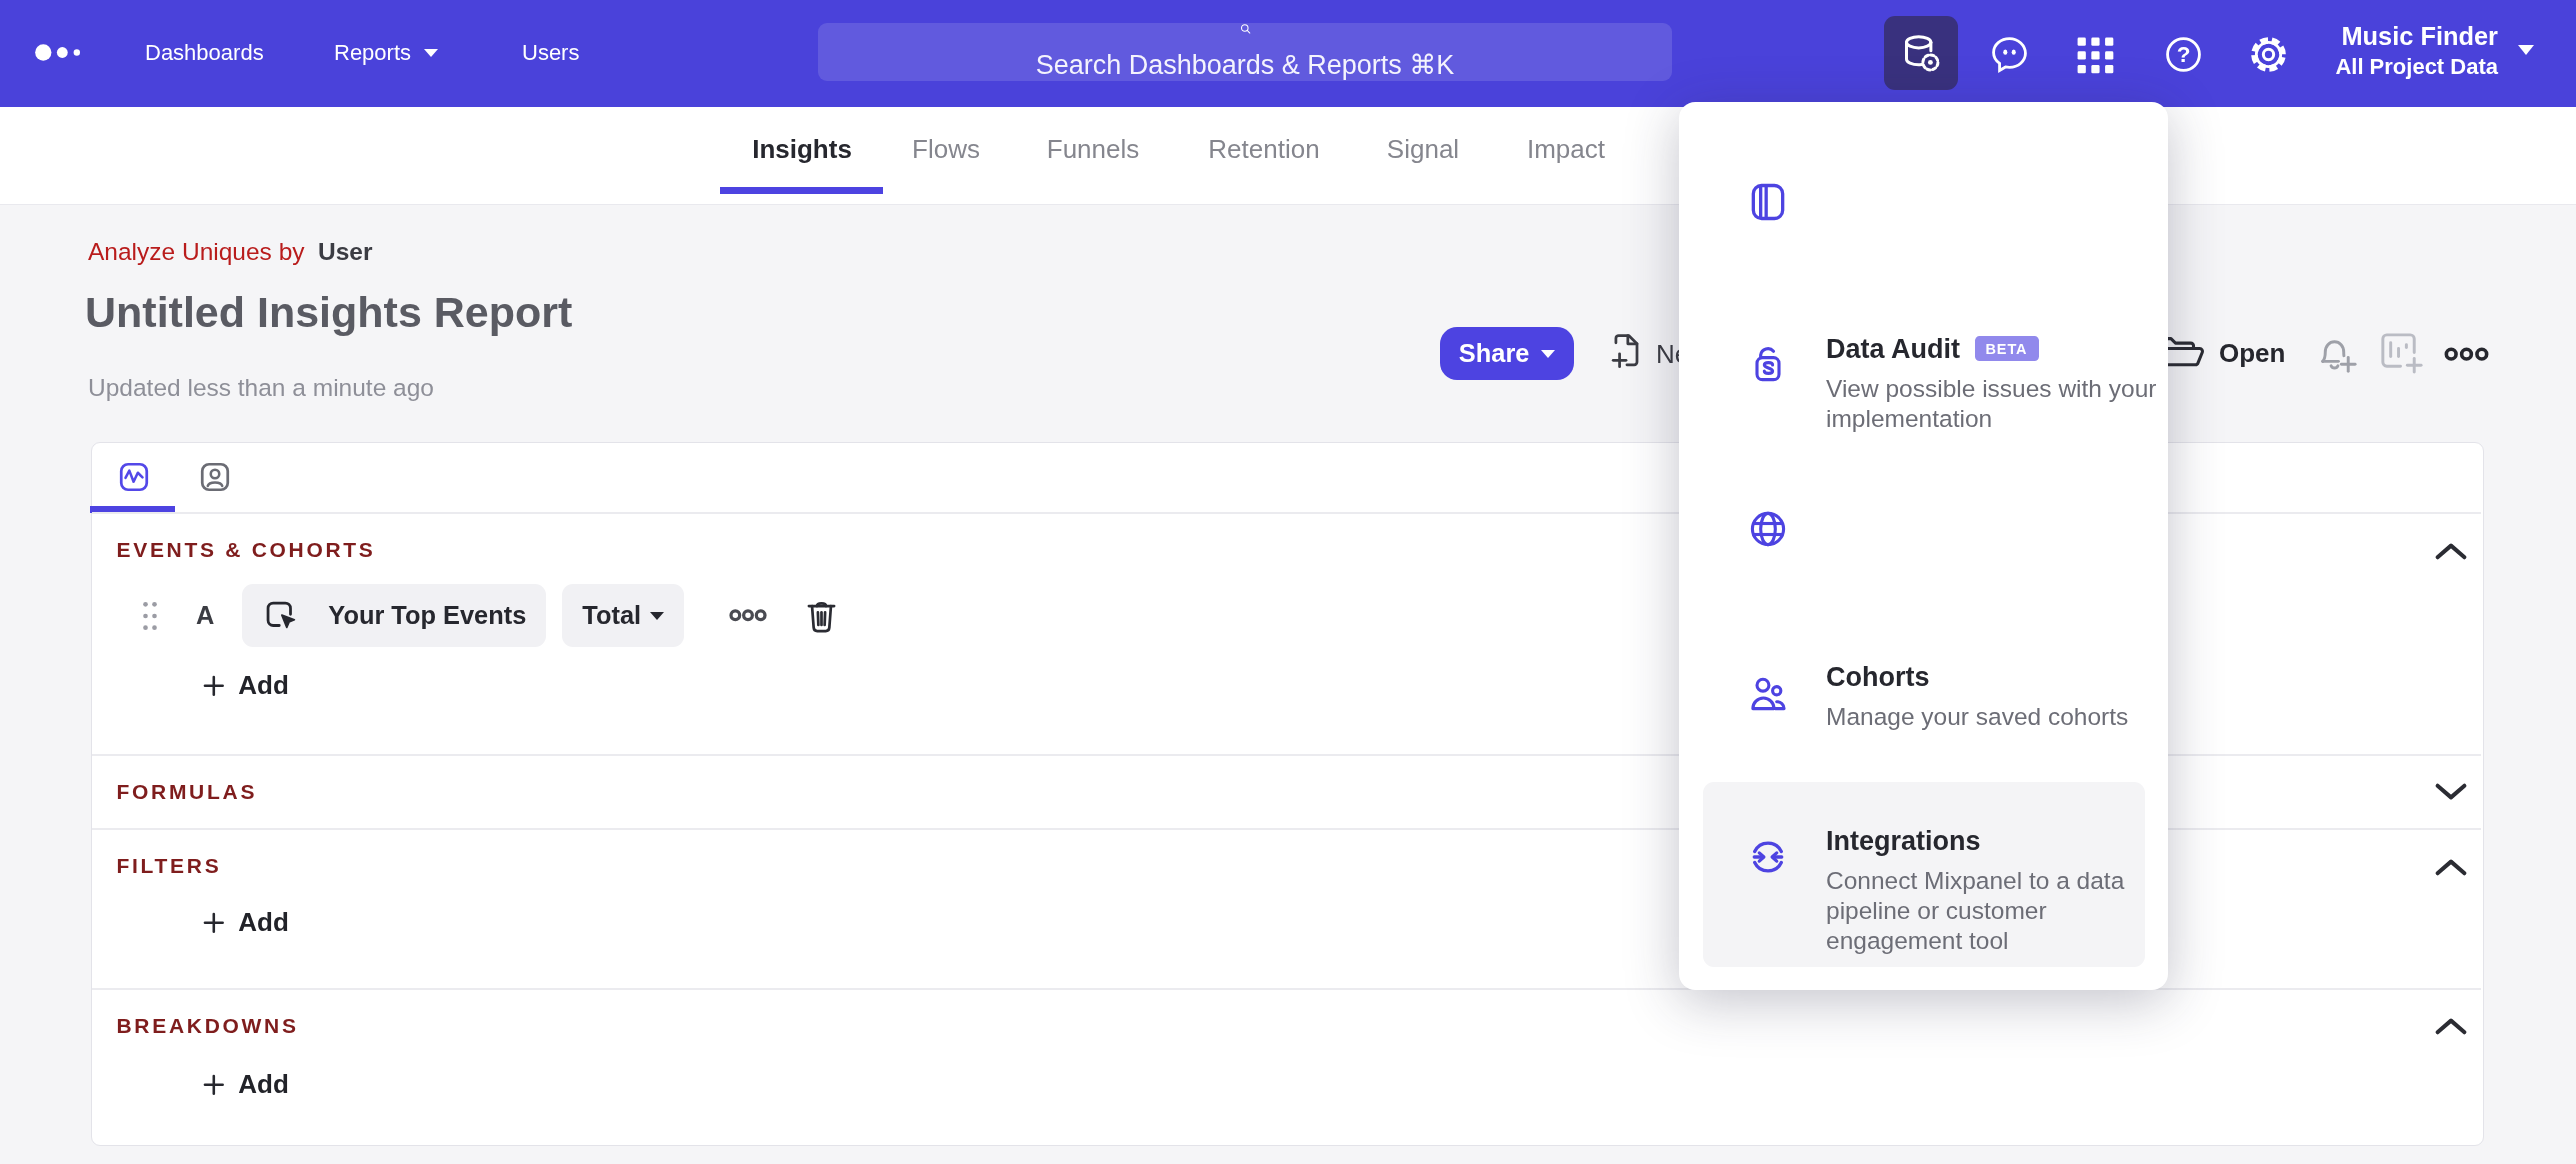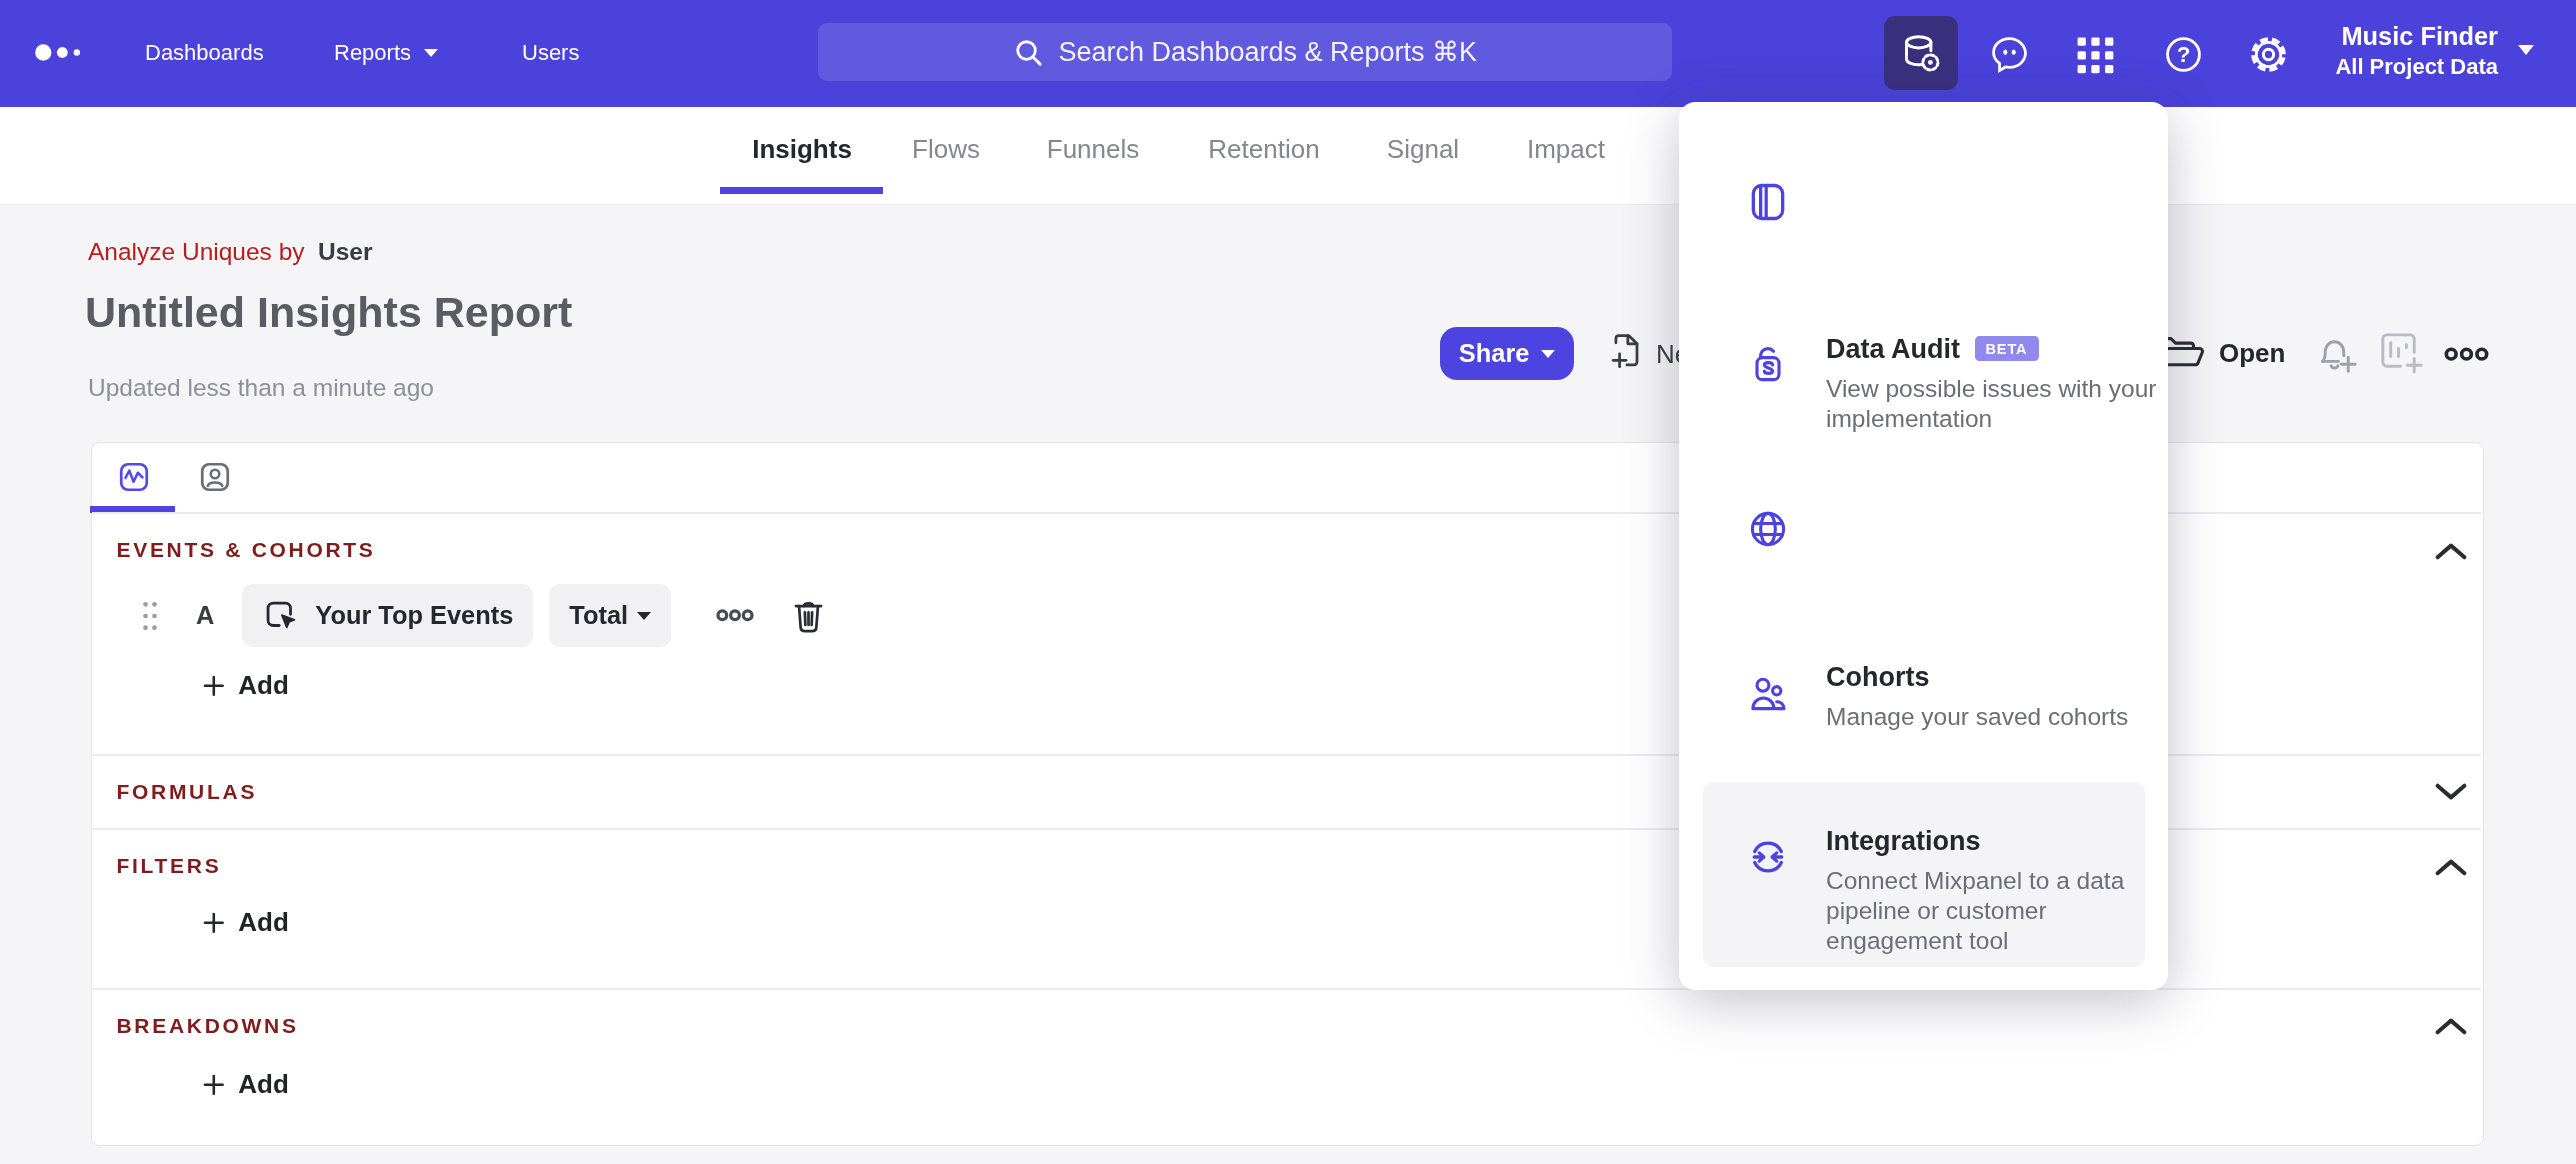--- a/index.html
+++ b/index.html
@@ -5,21 +5,21 @@
   html,body{margin:0;padding:0;background:#e9e9ec;}
   *{box-sizing:border-box;font-family:"Liberation Sans",sans-serif;}
   #screen{position:relative;width:2576px;height:1165px;background:#f5f5f7;overflow:hidden;}
   .abs{position:absolute;}
 
   
   #topnav{left:0;top:0;width:2576px;height:107px;background:#4a42da;}
   .navlink{color:#fff;font-size:22px;font-weight:500;top:40px;}
   .caret{display:inline-block;width:0;height:0;border-left:8.2px solid transparent;border-right:8.2px solid transparent;border-top:10px solid currentColor;}
   .caret.sm{border-left-width:7.3px;border-right-width:7.3px;border-top-width:8.2px;}
-  #searchbar{left:818px;top:23px;width:854px;height:58px;border-radius:9px;background:rgba(255,255,255,.13);display:flex;align-items:center;justify-content:center;gap:14.5px;color:#fff;}
+  #searchbar{left:818px;top:23px;width:854px;height:58px;border-radius:9px;background:rgba(255,255,255,.13);display:flex;align-items:center;justify-content:center;gap:14.5px;color:#fff;flex-direction:column;}
   #searchbar .ph{font-size:27px;color:rgba(255,255,255,.93);}
   .topicon{top:31px;width:47px;height:47px;display:flex;align-items:center;justify-content:center;}
   #datatools-btn{left:1884px;top:16.3px;width:74px;height:74px;border-radius:11px;background:#39317e;display:flex;align-items:center;justify-content:center;}
   #project{right:42px;top:20px;text-align:right;color:#fff;display:flex;align-items:center;gap:20px;}
   #project .pname{font-size:25.4px;font-weight:700;line-height:33px;}
   #project .pscope{font-size:22px;font-weight:600;line-height:27px;}
 
   
   #tabbar{left:0;top:107px;width:2576px;height:98px;background:#fff;border-bottom:1.8px solid #e9e9ee;}
   .tab{top:27px;transform:translateX(-50%);font-size:26px;color:#85868e;}
@@ -35,21 +35,21 @@
   #share-btn{left:1440px;top:327px;width:134px;height:53px;border-radius:17px;background:#4d43e1;color:#fff;display:flex;align-items:center;justify-content:center;gap:11.8px;font-size:25.4px;font-weight:600;}
   #new-label{left:1656px;top:339px;font-size:26px;color:#3b3c43;}
   #open-label{left:2219px;top:338px;font-size:26px;font-weight:600;color:#26272e;}
 
   
   #card{left:91px;top:442px;width:2393px;height:704px;background:#fff;border:1.8px solid #e3e3e9;border-radius:9px;}
   .divider{left:0;width:2389px;height:1.8px;background:#ebebef;}
   .sec-label{left:24.5px;font-size:21px;font-weight:700;letter-spacing:2.7px;color:#7f1d1d;}
   .chev{left:2342px;width:34px;height:22px;}
   #query-row{left:49px;top:141px;height:63px;display:flex;align-items:center;}
-  .pill{display:inline-flex;align-items:center;height:63px;border-radius:11px;background:#f1f1f4;padding:0 20px;gap:15px;font-size:25.4px;font-weight:600;color:#26272e;}
+  .pill{display:inline-flex;align-items:center;height:63px;border-radius:11px;background:#f1f1f4;padding:0 20px;gap:28px;font-size:25.4px;font-weight:600;color:#26272e;}
   .series-letter{font-size:25.4px;font-weight:600;color:#3b3c43;}
   .add-row{display:flex;align-items:center;gap:12.7px;font-size:26px;font-weight:600;color:#222329;}
 
   
   #panel{left:1679px;top:102px;width:489px;height:888px;background:#fff;border-radius:16.3px;box-shadow:0 11px 54px rgba(40,40,70,.28);z-index:50;}
   .menu-item{left:0;width:489px;display:flex;align-items:flex-start;padding:0 0 0 67px;}
   .menu-icon{width:44px;height:44px;flex:0 0 44px;margin-top:9px;}
   .menu-text{margin-left:36px;width:340px;}
   .menu-title{font-size:27px;font-weight:600;color:#26272e;display:flex;align-items:center;gap:14.5px;}
   .menu-desc{margin-top:9px;font-size:24.5px;line-height:30px;color:#6c6d76;white-space:pre-line;}

